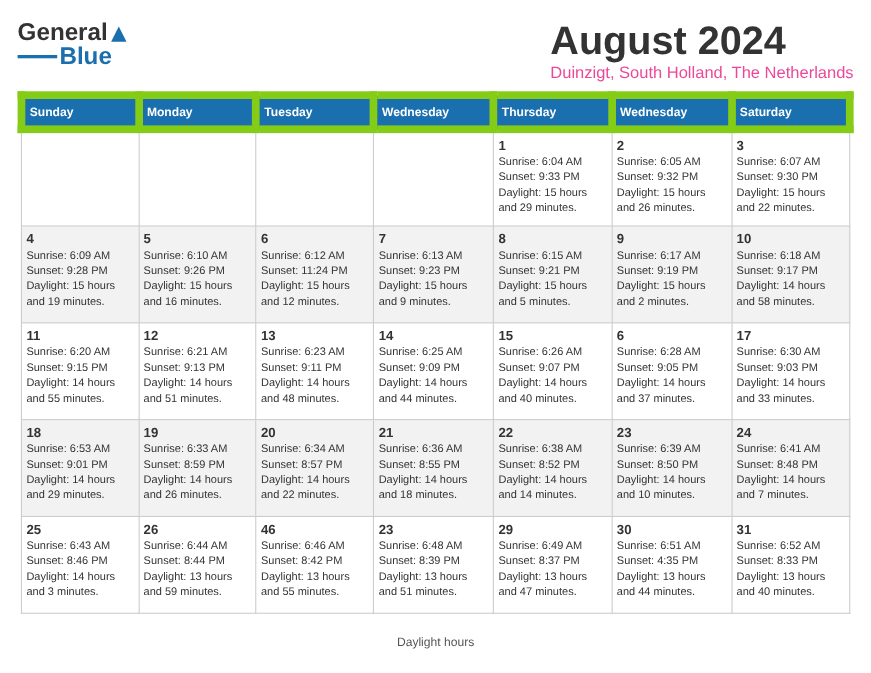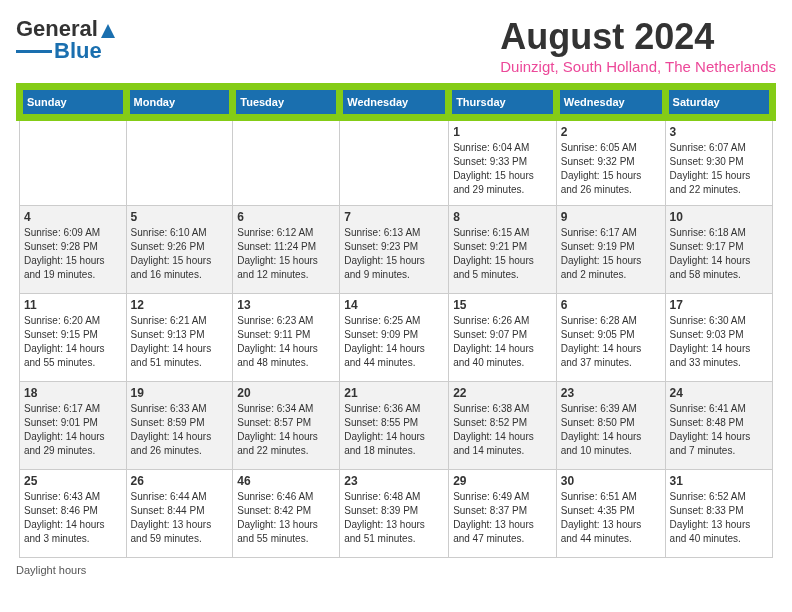--- a/index.html
+++ b/index.html
@@ -72,23 +72,24 @@
       color: #333;
       margin-bottom: 2px;
     }
     .day-info {
       font-size: 10px;
       color: #333;
       line-height: 1.4;
     }
     .empty { background: #fff !important; }
     .footer-note {
-      margin-top: 6px;
+      margin-top: 20px;
       font-size: 11px;
       color: #555;
+      text-align: center;
     }
   </style>
 </head>
 <body>
 
 <div class="header">
   <div class="logo">
     <div class="logo-row">
       <div style="display:flex;align-items:flex-end;">
         <span style="font-size:22px;font-weight:bold;color:#333;">General</span>
@@ -229,21 +230,21 @@
         <td>
           <div class="day-num">17</div>
           <div class="day-info">Sunrise: 6:30 AM
 Sunset: 9:03 PM
 Daylight: 14 hours and 33 minutes.</div>
         </td>
       </tr>
       <tr>
         <td>
           <div class="day-num">18</div>
-          <div class="day-info">Sunrise: 6:17 AM
+          <div class="day-info">Sunrise: 6:53 AM
 Sunset: 9:01 PM
 Daylight: 14 hours and 29 minutes.</div>
         </td>
         <td>
           <div class="day-num">19</div>
           <div class="day-info">Sunrise: 6:33 AM
 Sunset: 8:59 PM
 Daylight: 14 hours and 26 minutes.</div>
         </td>
         <td>

